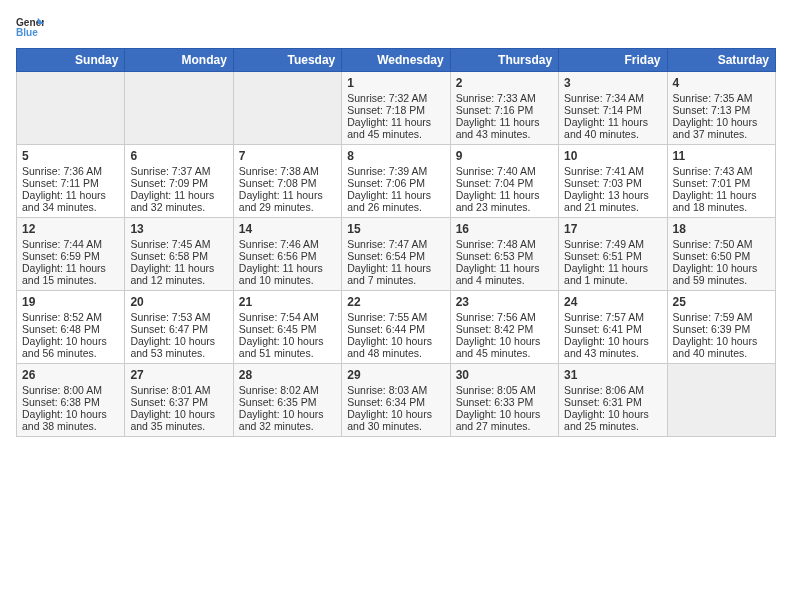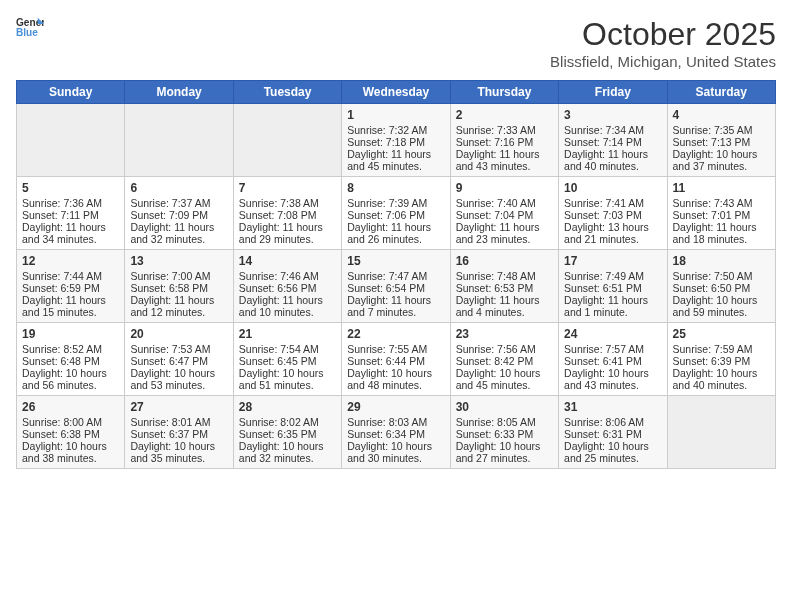--- a/index.html
+++ b/index.html
@@ -41,21 +41,21 @@
       width: 100%;
       border-collapse: collapse;
       border: 1px solid #ccc;
     }
     .calendar th {
       background: #3a6dbf;
       color: #fff;
       font-size: 12px;
       font-weight: bold;
       padding: 5px 6px;
-      text-align: center;
+      text-align: right;
       border: 1px solid #2a5aad;
     }
     .calendar td {
       vertical-align: top;
       border: 1px solid #ccc;
       padding: 4px 5px;
       width: 108px;
       min-height: 80px;
       background: #fff;
       font-size: 10.5px;
@@ -84,24 +84,20 @@
 <body>
 
 <div class="header">
   <div class="logo">
     <svg class="logo-icon" viewBox="0 0 36 28" xmlns="http://www.w3.org/2000/svg">
       <text x="0" y="13" font-size="13" font-weight="bold" fill="#333" font-family="Arial">General</text>
       <text x="0" y="26" font-size="13" font-weight="bold" fill="#4a90d9" font-family="Arial">Blue</text>
       <polygon points="28,2 36,10 28,10" fill="#4a90d9"></polygon>
     </svg>
   </div>
-  <div class="title-block">
-    <div class="month-title">October 2025</div>
-    <div class="location-title">Blissfield, Michigan, United States</div>
-  </div>
 </div>
 
 <table class="calendar">
   <thead>
     <tr class="row-header">
     <th>Sunday</th>
         <th>Monday</th>
         <th>Tuesday</th>
         <th>Wednesday</th>
         <th>Thursday</th>
@@ -123,21 +119,21 @@
         <td><span class="day-num">5</span><span>Sunrise: 7:36 AM</span><br><span>Sunset: 7:11 PM</span><br><span>Daylight: 11 hours and 34 minutes.</span></td>
         <td><span class="day-num">6</span><span>Sunrise: 7:37 AM</span><br><span>Sunset: 7:09 PM</span><br><span>Daylight: 11 hours and 32 minutes.</span></td>
         <td><span class="day-num">7</span><span>Sunrise: 7:38 AM</span><br><span>Sunset: 7:08 PM</span><br><span>Daylight: 11 hours and 29 minutes.</span></td>
         <td><span class="day-num">8</span><span>Sunrise: 7:39 AM</span><br><span>Sunset: 7:06 PM</span><br><span>Daylight: 11 hours and 26 minutes.</span></td>
         <td><span class="day-num">9</span><span>Sunrise: 7:40 AM</span><br><span>Sunset: 7:04 PM</span><br><span>Daylight: 11 hours and 23 minutes.</span></td>
         <td><span class="day-num">10</span><span>Sunrise: 7:41 AM</span><br><span>Sunset: 7:03 PM</span><br><span>Daylight: 13 hours and 21 minutes.</span></td>
         <td><span class="day-num">11</span><span>Sunrise: 7:43 AM</span><br><span>Sunset: 7:01 PM</span><br><span>Daylight: 11 hours and 18 minutes.</span></td>
       </tr>
       <tr>
         <td><span class="day-num">12</span><span>Sunrise: 7:44 AM</span><br><span>Sunset: 6:59 PM</span><br><span>Daylight: 11 hours and 15 minutes.</span></td>
-        <td><span class="day-num">13</span><span>Sunrise: 7:00 AM</span><br><span>Sunset: 6:58 PM</span><br><span>Daylight: 11 hours and 12 minutes.</span></td>
+        <td><span class="day-num">13</span><span>Sunrise: 7:45 AM</span><br><span>Sunset: 6:58 PM</span><br><span>Daylight: 11 hours and 12 minutes.</span></td>
         <td><span class="day-num">14</span><span>Sunrise: 7:46 AM</span><br><span>Sunset: 6:56 PM</span><br><span>Daylight: 11 hours and 10 minutes.</span></td>
         <td><span class="day-num">15</span><span>Sunrise: 7:47 AM</span><br><span>Sunset: 6:54 PM</span><br><span>Daylight: 11 hours and 7 minutes.</span></td>
         <td><span class="day-num">16</span><span>Sunrise: 7:48 AM</span><br><span>Sunset: 6:53 PM</span><br><span>Daylight: 11 hours and 4 minutes.</span></td>
         <td><span class="day-num">17</span><span>Sunrise: 7:49 AM</span><br><span>Sunset: 6:51 PM</span><br><span>Daylight: 11 hours and 1 minute.</span></td>
         <td><span class="day-num">18</span><span>Sunrise: 7:50 AM</span><br><span>Sunset: 6:50 PM</span><br><span>Daylight: 10 hours and 59 minutes.</span></td>
       </tr>
       <tr>
         <td><span class="day-num">19</span><span>Sunrise: 8:52 AM</span><br><span>Sunset: 6:48 PM</span><br><span>Daylight: 10 hours and 56 minutes.</span></td>
         <td><span class="day-num">20</span><span>Sunrise: 7:53 AM</span><br><span>Sunset: 6:47 PM</span><br><span>Daylight: 10 hours and 53 minutes.</span></td>
         <td><span class="day-num">21</span><span>Sunrise: 7:54 AM</span><br><span>Sunset: 6:45 PM</span><br><span>Daylight: 10 hours and 51 minutes.</span></td>

